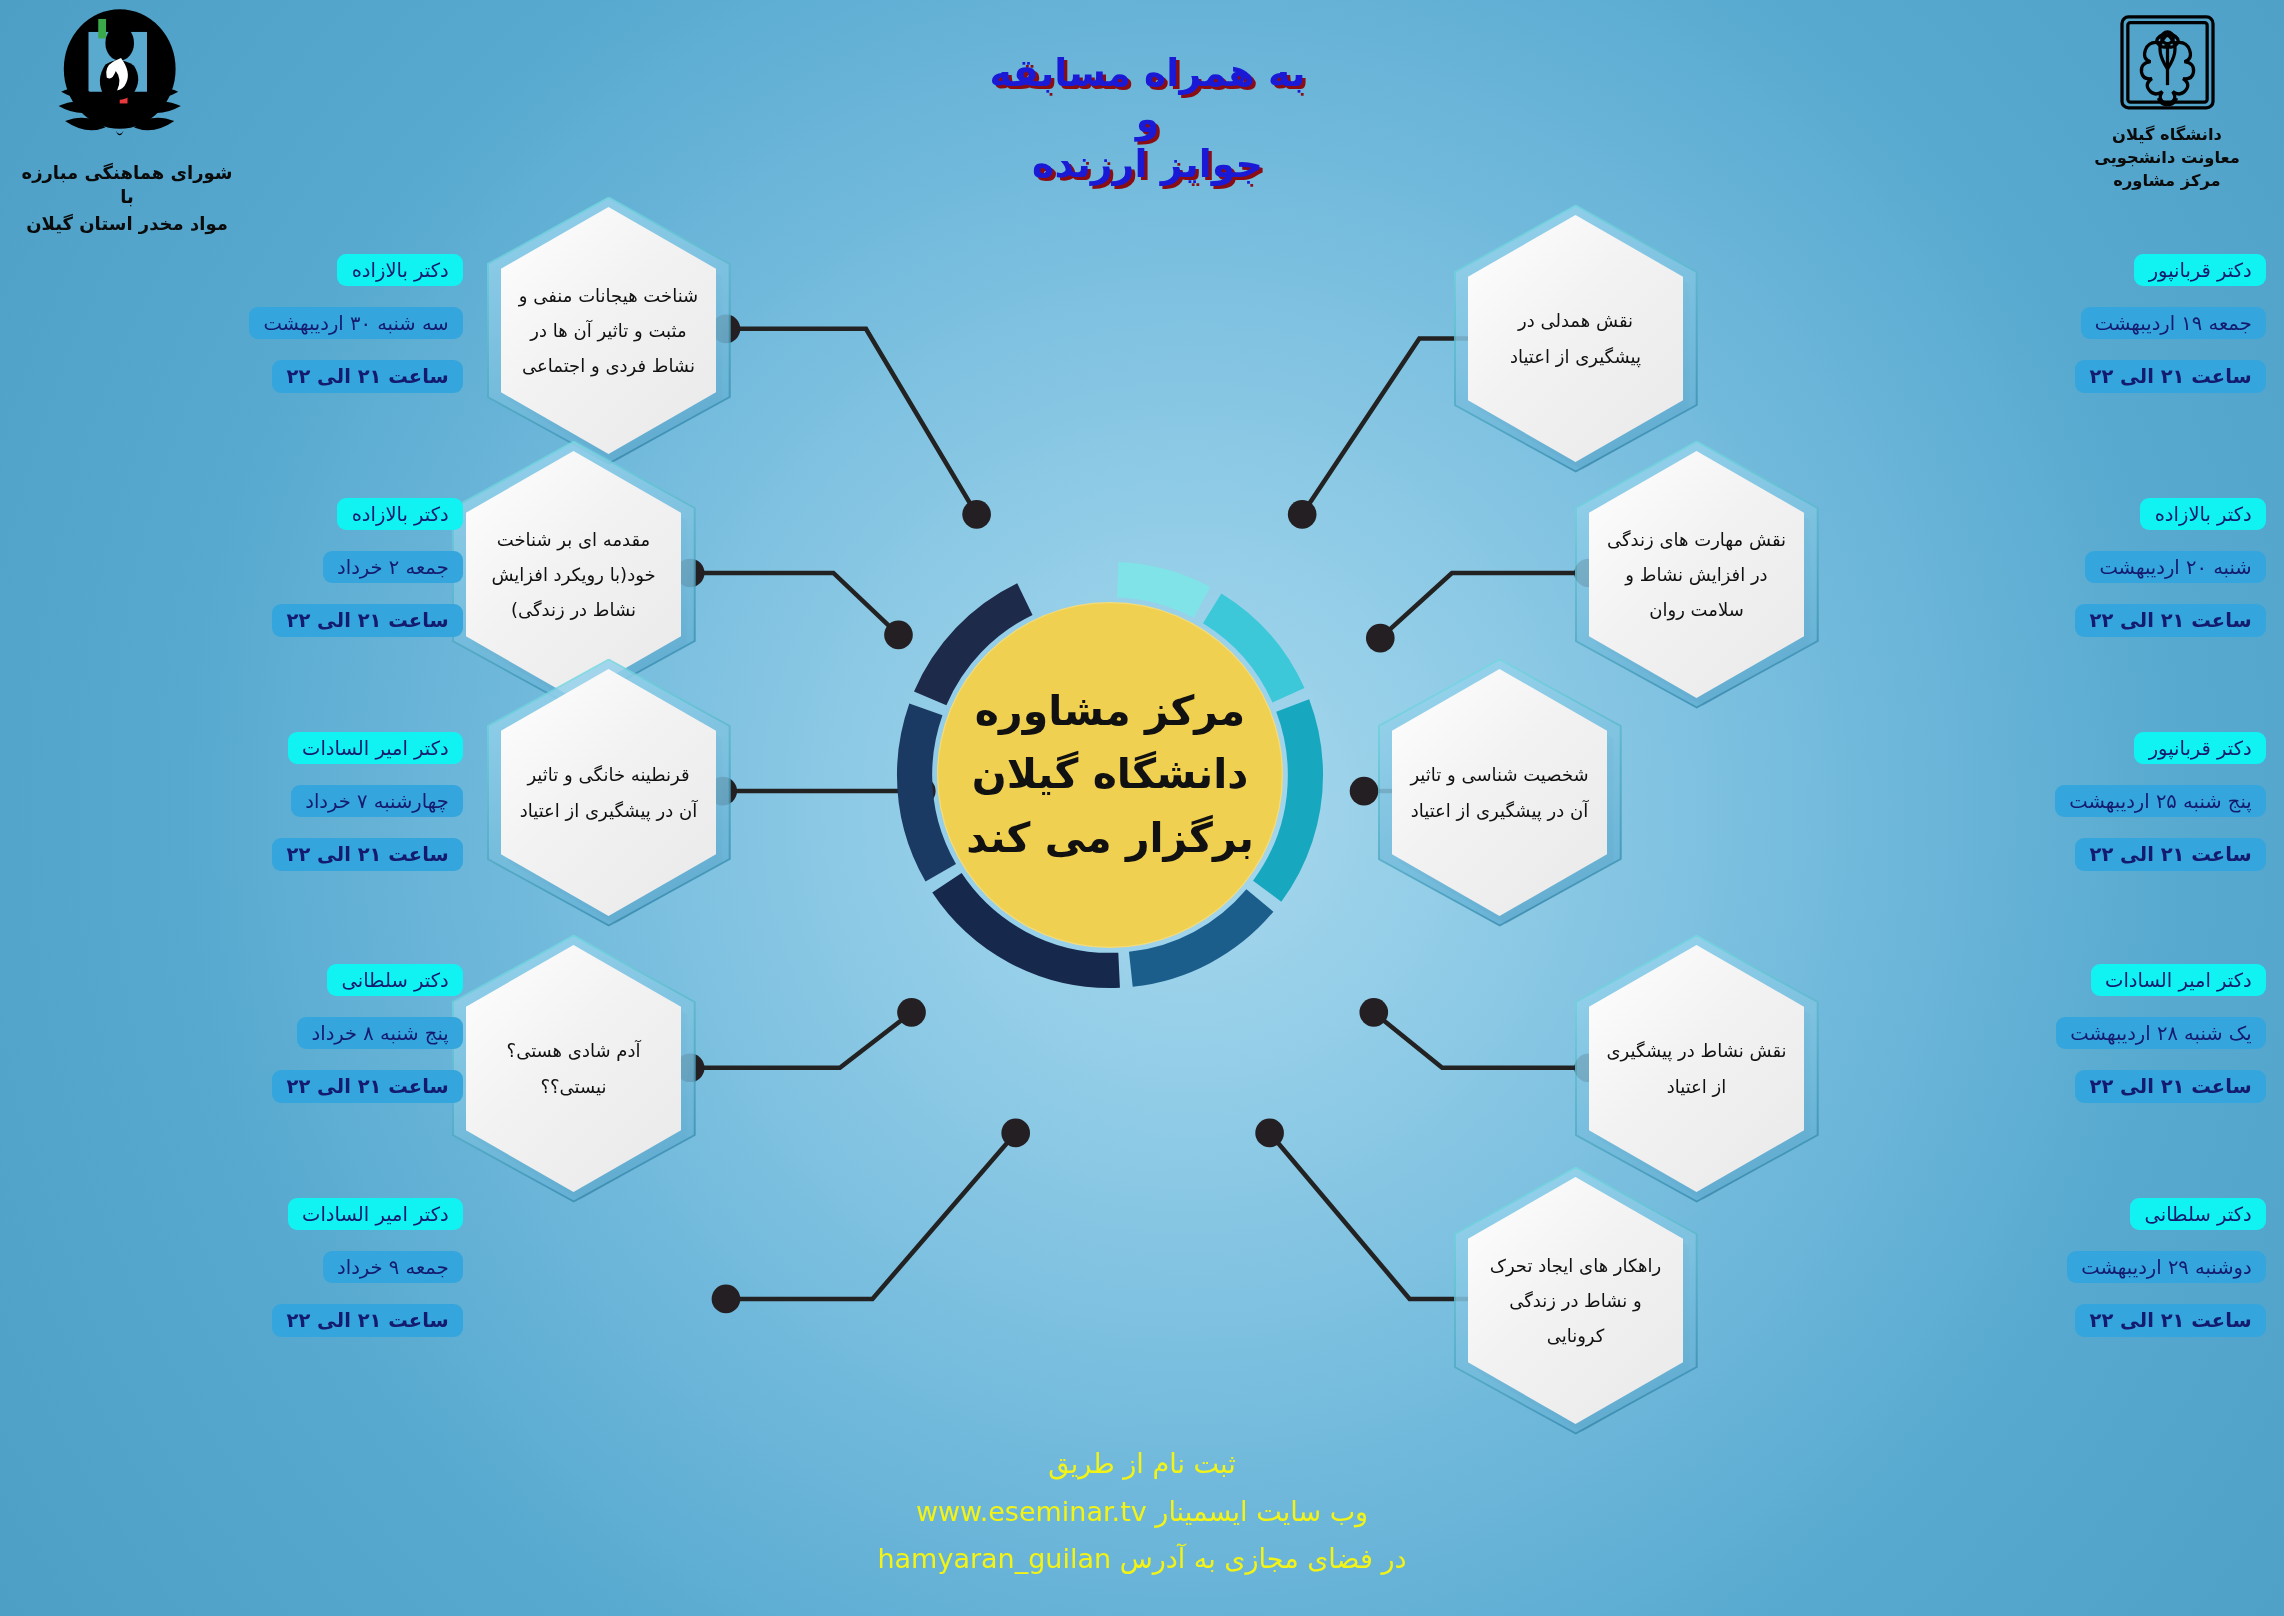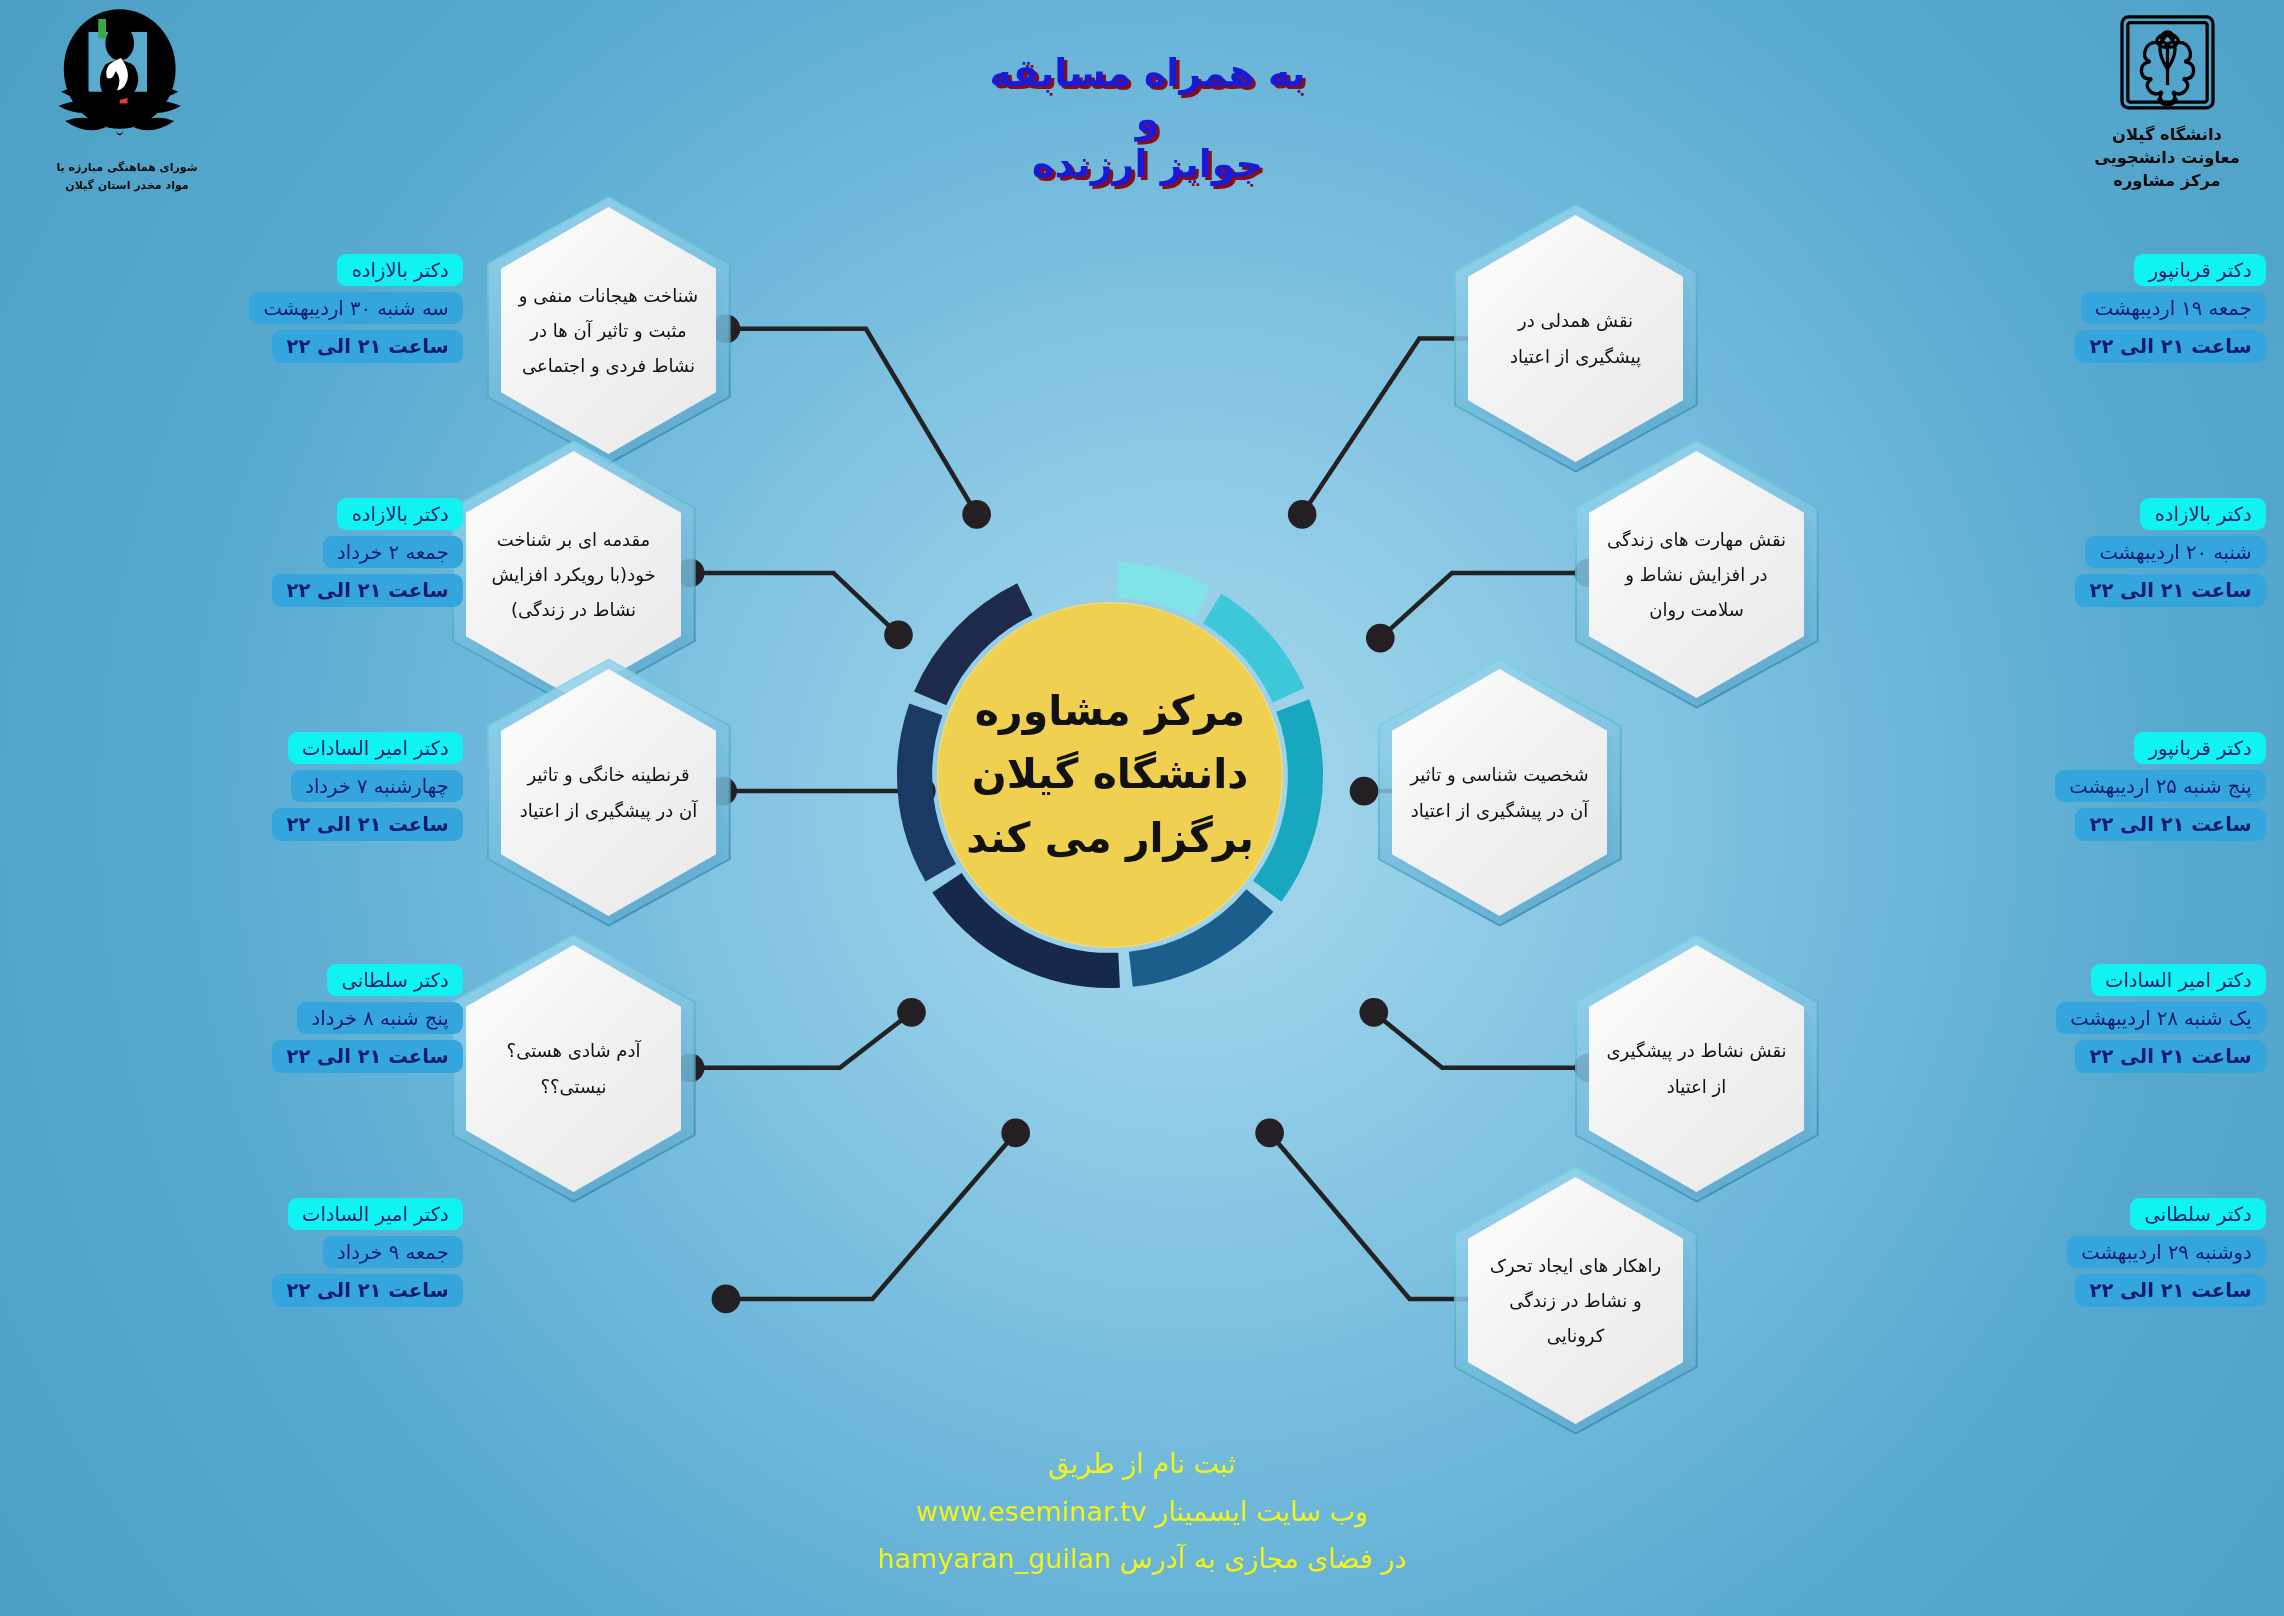--- a/index.html
+++ b/index.html
@@ -15,21 +15,21 @@
       radial-gradient(circle at 52% 50%, #a9d9ee 0%, #8fcbe6 22%, #6fb8db 48%, #57a9cf 70%, #4e9fc6 100%);
     overflow:hidden;
   }
   
   .logo-left{position:absolute;left:19.5px;top:6.5px;width:215px;text-align:center;}
   .logo-right{position:absolute;right:6.5px;top:6.5px;width:221px;text-align:center;}
   .logo-caption{
     direction:rtl;color:#0b0b0b;font-weight:bold;line-height:1.35;
     font-family:"DejaVu Sans","Liberation Sans",sans-serif;
   }
-  .logo-left .logo-caption{font-size:11px;margin-top:2.6px;}
+  .logo-left .logo-caption{font-size:18px;margin-top:2.6px;}
   .logo-right .logo-caption{font-size:16.3px;margin-top:1.3px;}
 
   
   .slogan{
     position:absolute;left:0;right:0;top:52px;text-align:center;direction:rtl;
     pointer-events:none;
     padding-left:11px;
   }
   .slogan div{
     color:#1a1ad6;font-weight:bold;letter-spacing:0.7px;
@@ -87,21 +87,21 @@
     background:linear-gradient(135deg,#ffffff 0%,#f2f2f2 45%,#e9e9e9 100%);
     display:flex;align-items:center;justify-content:center;
   }
   .hex .txt{
     direction:rtl;text-align:center;color:#111;
     font-size:18px;line-height:1.95;padding:0 17px;
     font-family:"DejaVu Sans","Liberation Sans",sans-serif;
   }
 
   
-  .labels{position:absolute;display:flex;flex-direction:column;gap:6px;}
+  .labels{position:absolute;display:flex;flex-direction:column;gap:21px;}
   .labels.right-al{align-items:flex-end;}
   .labels.left-al{align-items:flex-start;}
   .badge{
     direction:rtl;color:#141a6e;font-size:19.5px;
     padding:4.6px 14.3px;border-radius:9px;white-space:nowrap;
     font-family:"DejaVu Sans","Liberation Sans",sans-serif;
   }
   .badge.speaker{background:#11f2f2;}
   .badge.date{background:#34a6dd;}
   .badge.time{background:#34a6dd;font-weight:bold;}

